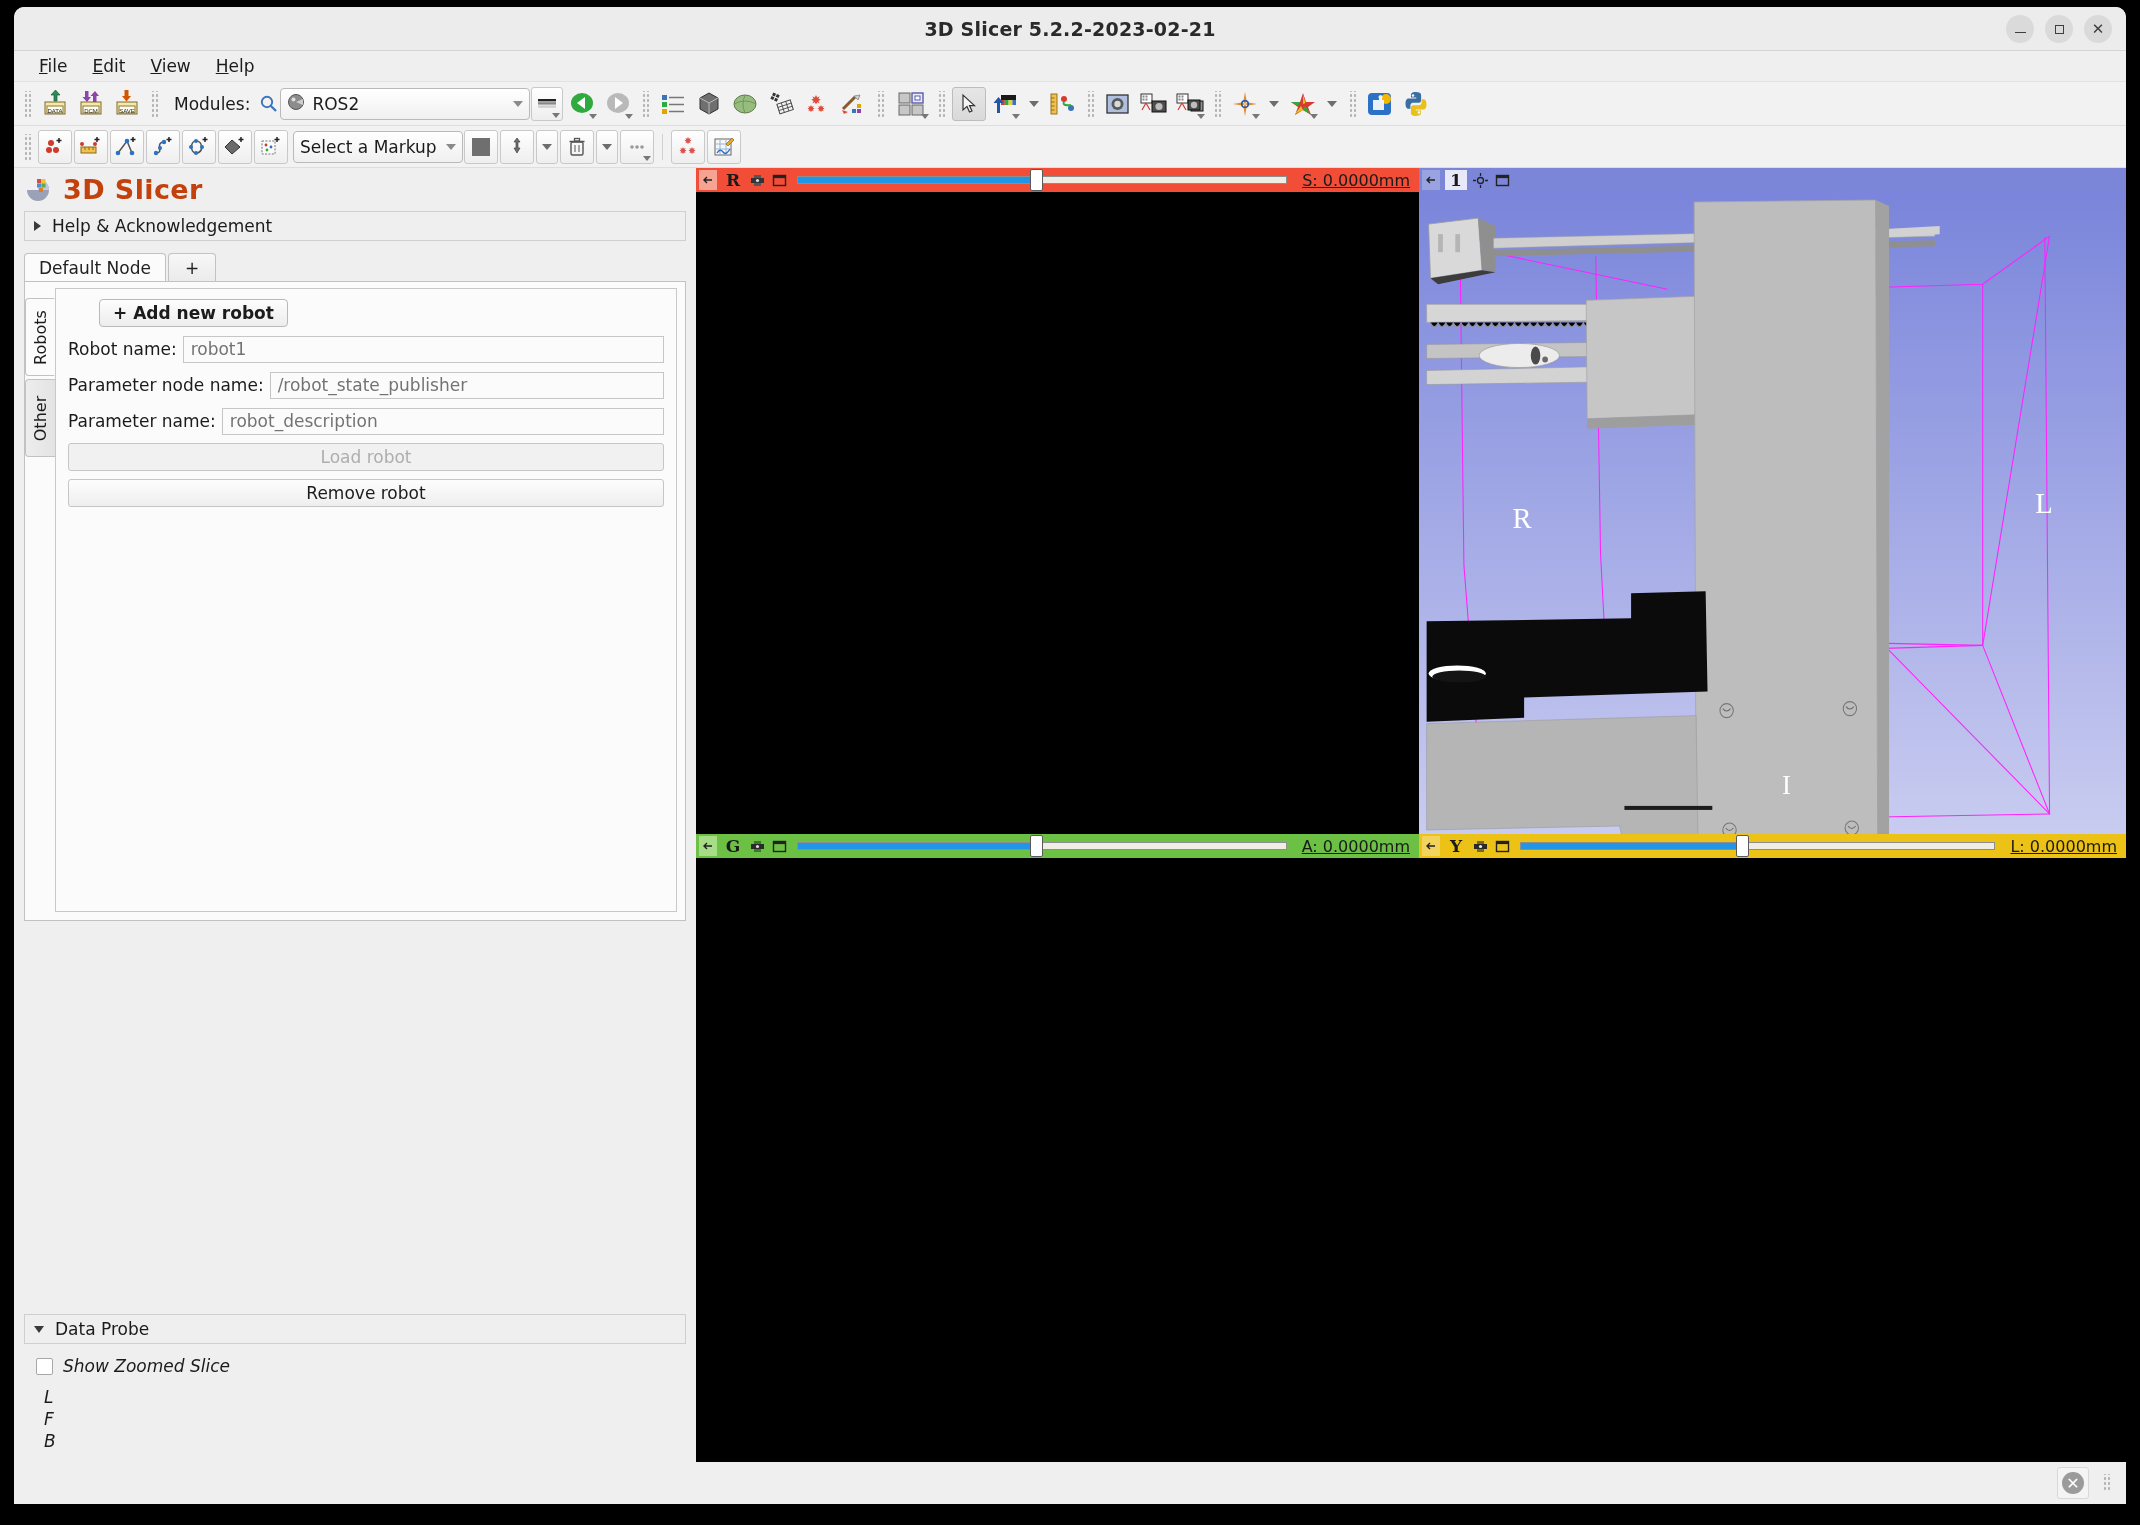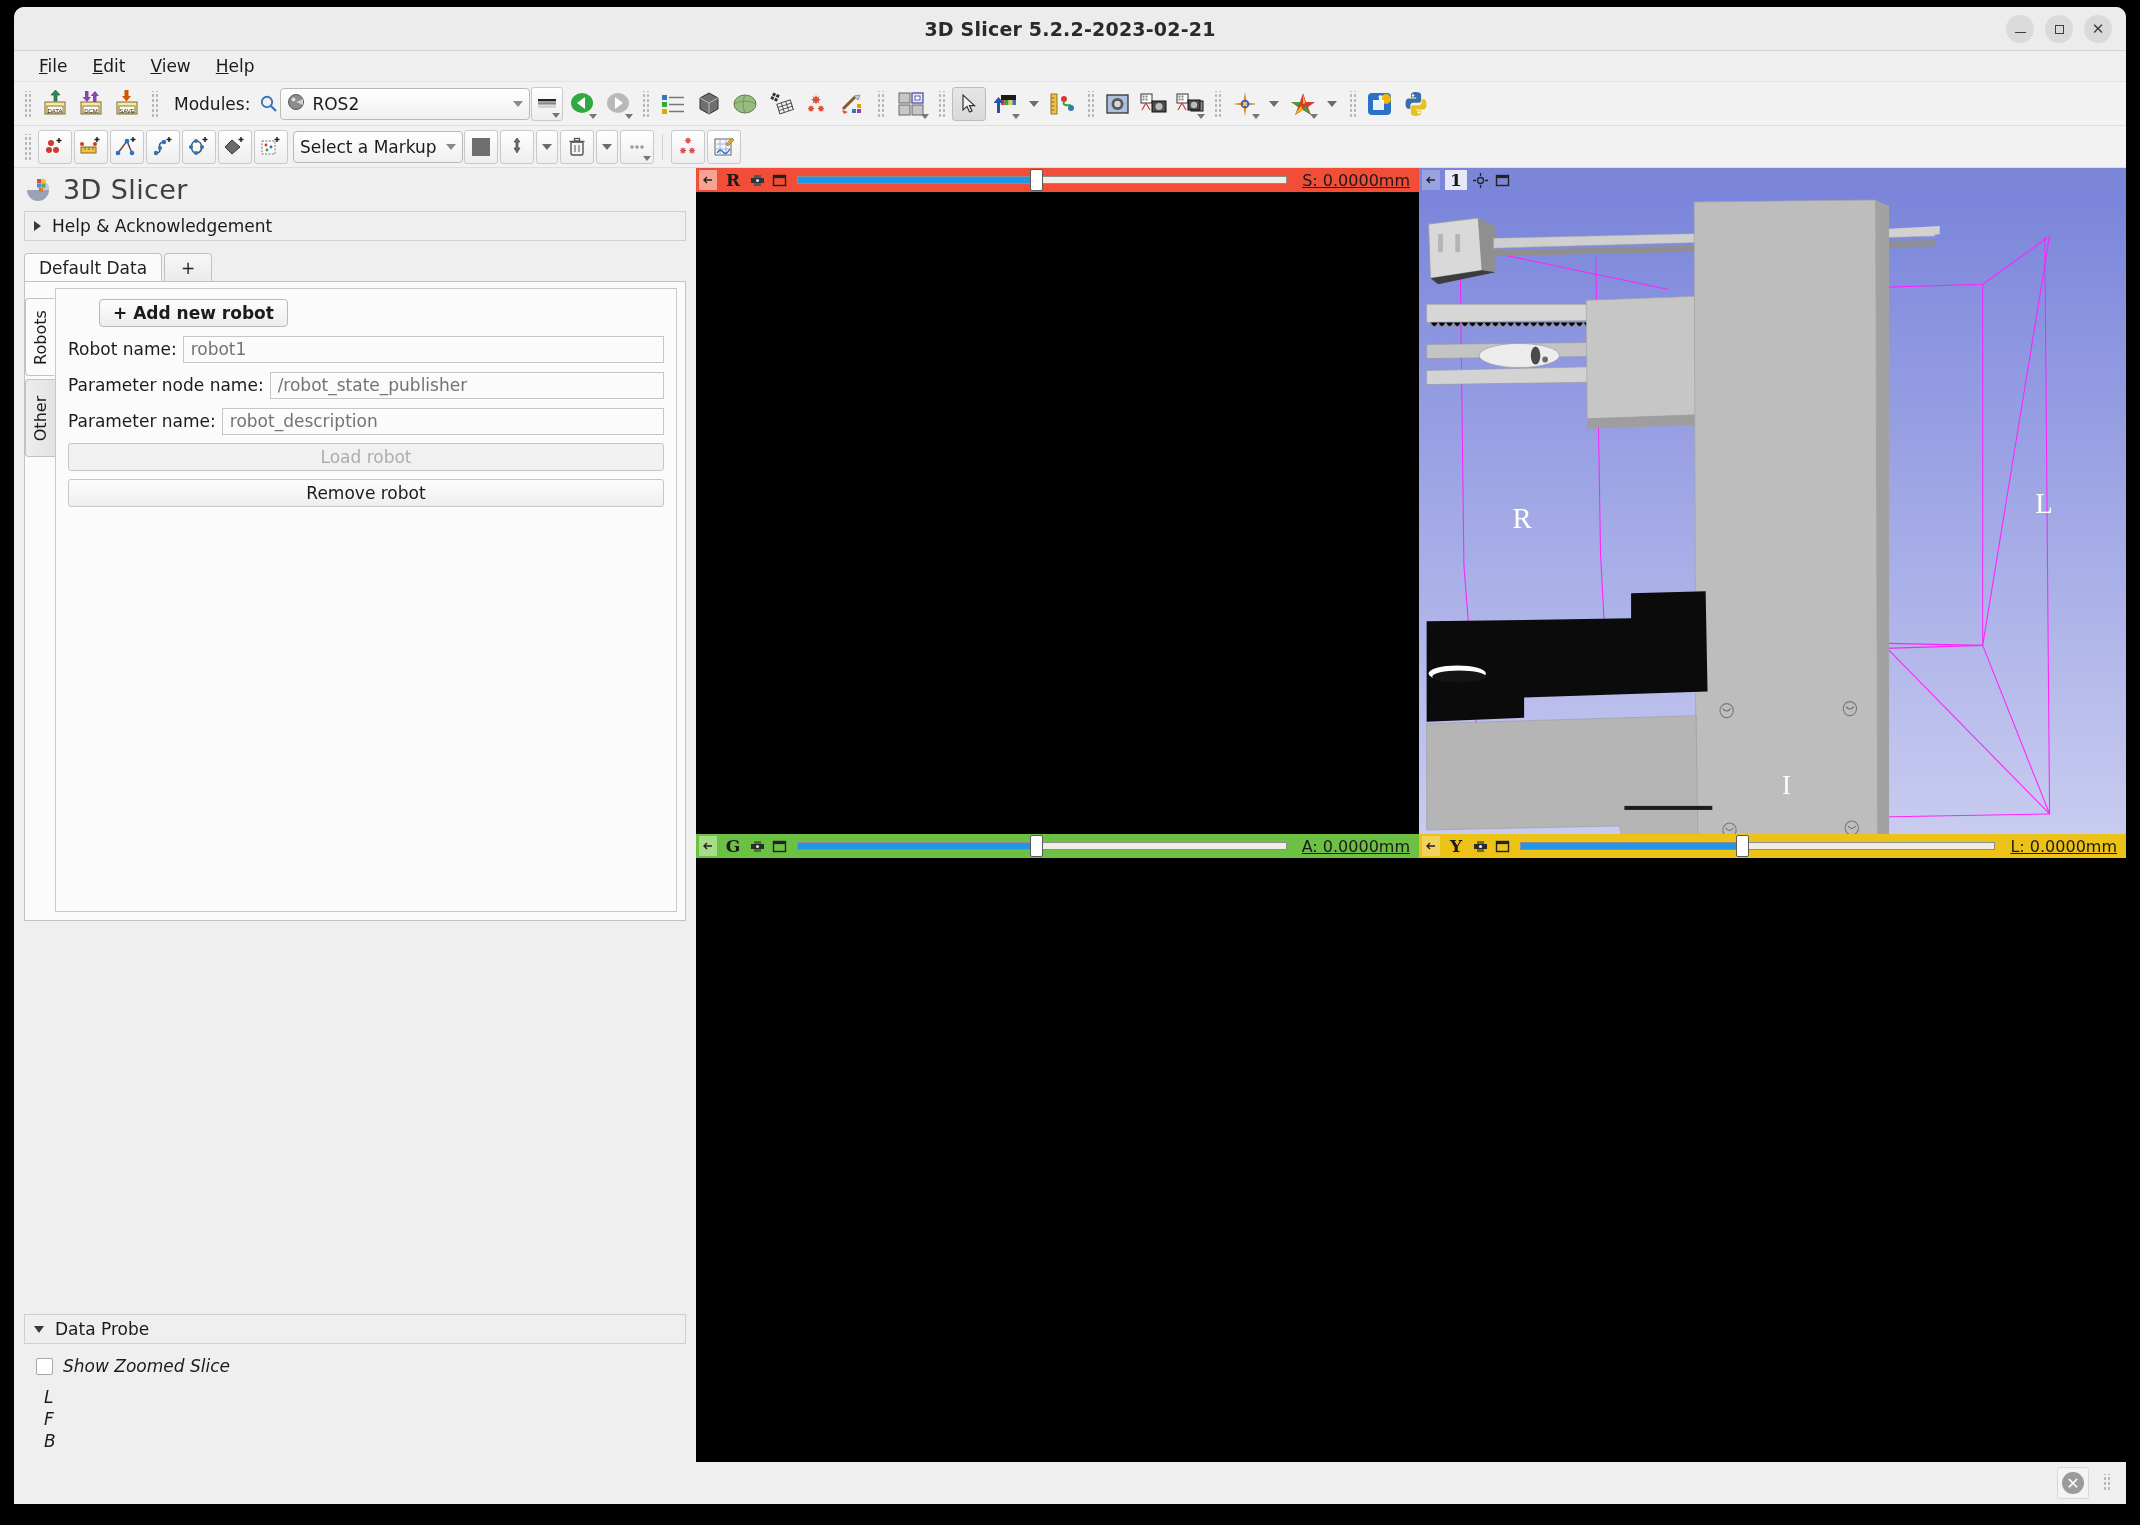--- a/index.html
+++ b/index.html
@@ -66,21 +66,21 @@
   .smallcaret{ width:0;height:0;border-left:5px solid transparent;border-right:5px solid transparent;
     border-top:6px solid #6d6d6d;}
   .drop-arrow{position:absolute;right:2px;bottom:2px;width:0;height:0;
     border-left:4px solid transparent;border-right:4px solid transparent;border-top:5px solid #777;}
   
   .body{ flex:1 1 auto; display:flex; min-height:0; background:#000; }
   
   .leftpanel{ width:682px; flex:0 0 682px; background:#efefef; display:flex; flex-direction:column;}
   .slicer-logo-row{ height:43px; display:flex;align-items:center;gap:11px;padding-left:10px;}
   .slicer-logo{ width:28px;height:28px;position:relative;}
-  .slicer-word{ font-size:27px; color:#404040; font-weight:normal; letter-spacing:.4px;}
+  .slicer-word{ font-size:27px; color:#c2410c; font-weight:bold; letter-spacing:.4px;}
   .help-row{
     margin:0 10px; height:30px; background:#efefef; border:1px solid #cfcfcf;
     display:flex;align-items:center; gap:11px; padding-left:9px; font-size:17px;
   }
   .tri-right{width:0;height:0;border-top:5px solid transparent;border-bottom:5px solid transparent;border-left:7px solid #3a3a3a;}
   .tri-down{width:0;height:0;border-left:5px solid transparent;border-right:5px solid transparent;border-top:7px solid #3a3a3a;}
   .modpanel{ flex:1 1 auto; padding:12px 10px 0 10px; display:flex; flex-direction:column; min-height:0;}
   .tabstrip{ display:flex; align-items:flex-end; height:28px; }
   .tabstrip .tab{
     height:28px; padding:0 14px; font-size:17px; display:flex;align-items:center;
@@ -593,21 +593,21 @@
         <span class="slicer-word">3D Slicer</span>
       </div>
 
       <div class="help-row">
         <span class="tri-right"></span>
         <span>Help &amp; Acknowledgement</span>
       </div>
 
       <div class="modpanel">
         <div class="tabstrip">
-          <div class="tab sel">Default Data</div>
+          <div class="tab sel">Default Node</div>
           <div class="tab" style="padding:0 16px;">+</div>
         </div>
 
         <div class="tabbody">
           <div class="vtabs">
             <div class="vtab sel">
               <span>Robots</span>
             </div>
             <div class="vtab">
               <span>Other</span>

